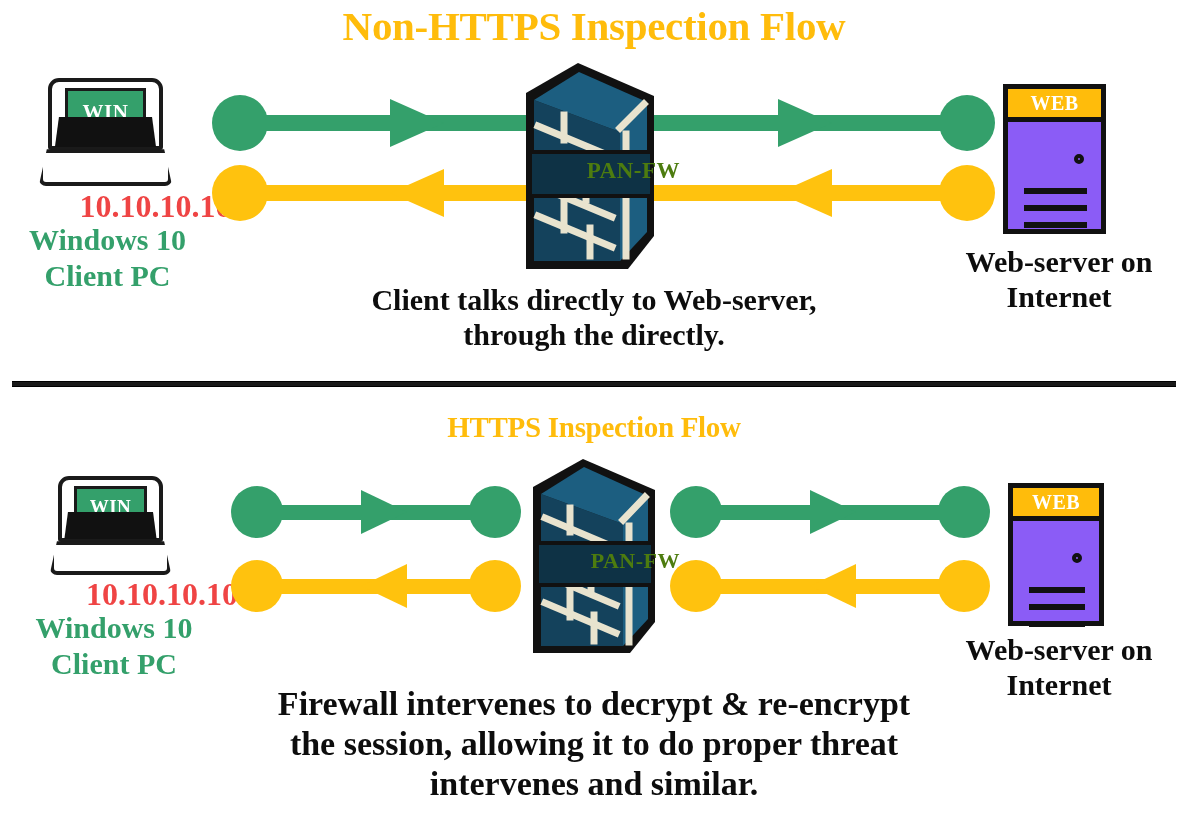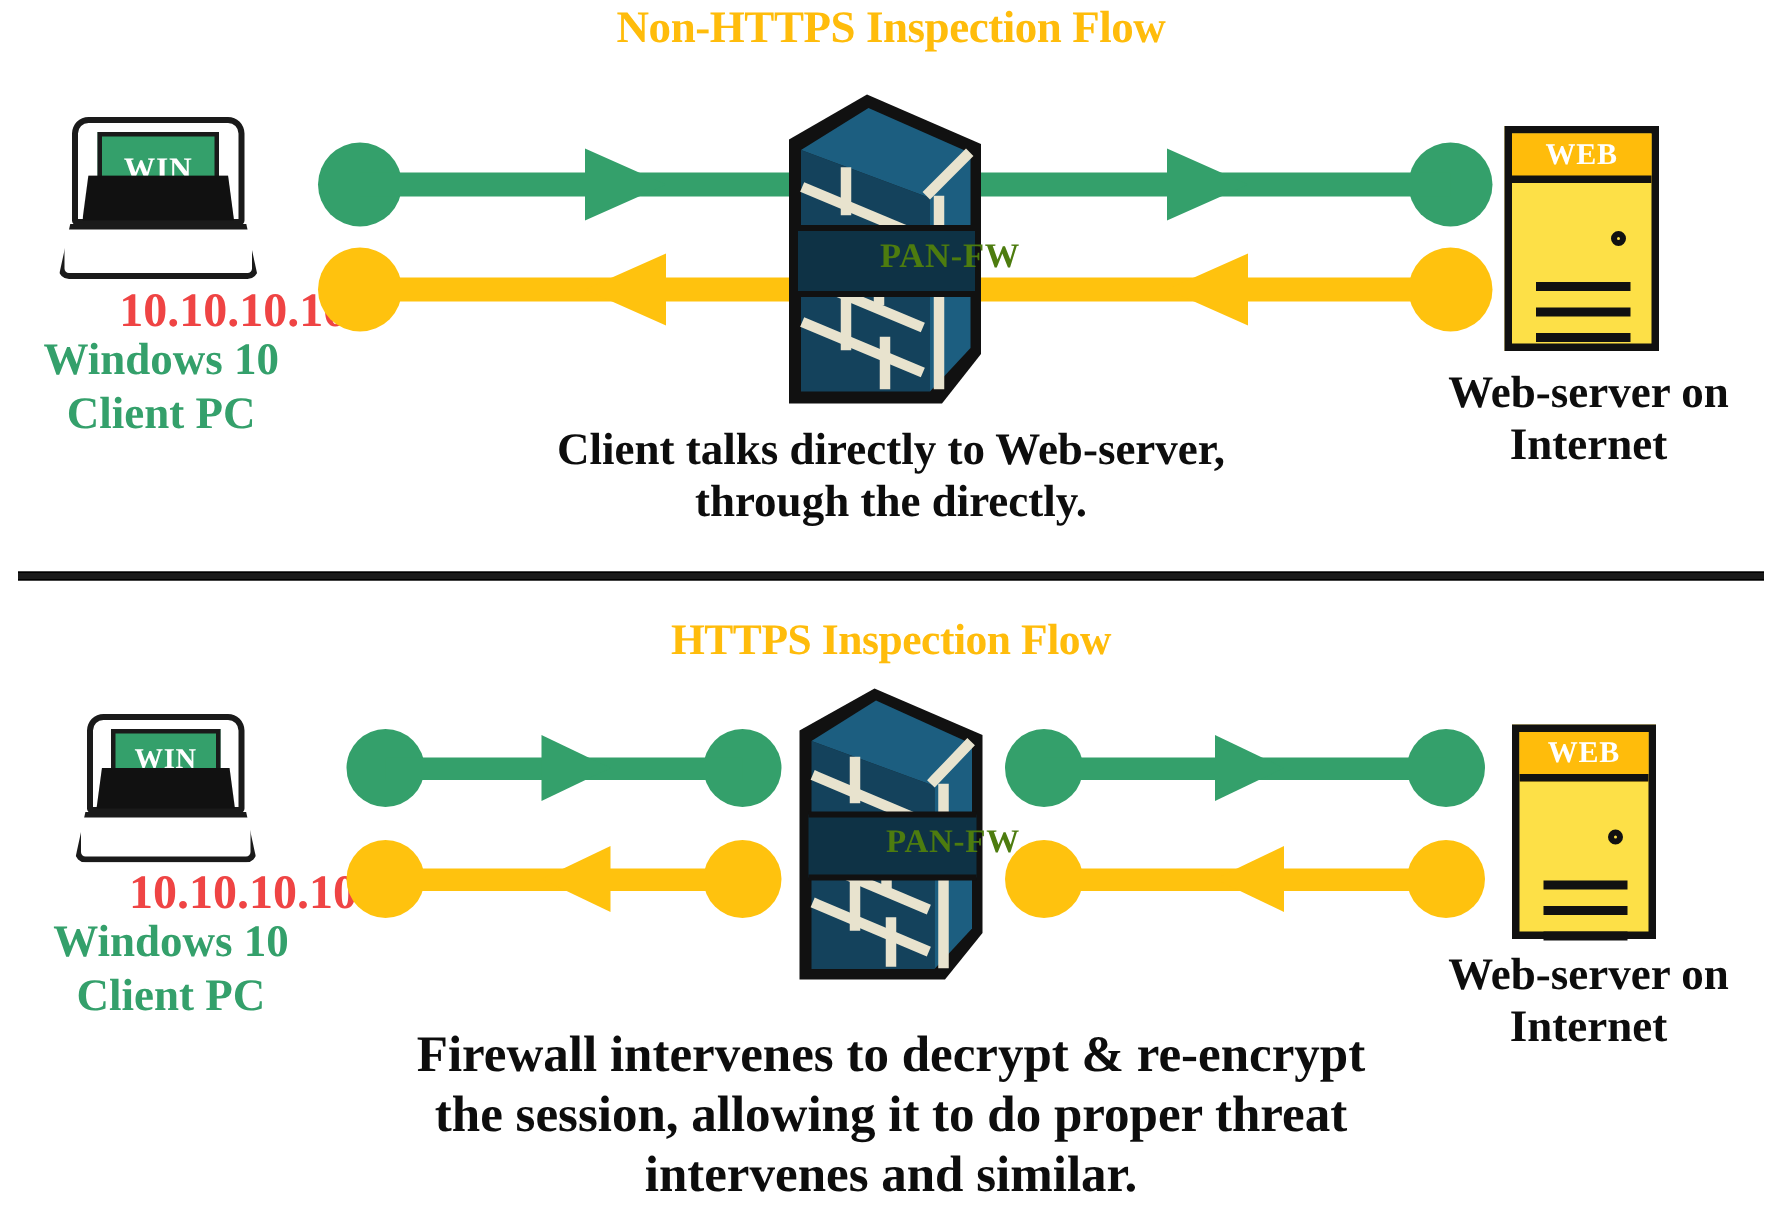--- a/index.html
+++ b/index.html
@@ -30,21 +30,21 @@
     position: absolute;
     left: 0;
     width: 1188px;
     text-align: center;
     color: #FFBC0B;
     font-family: "Liberation Serif", "DejaVu Serif", serif;
     font-weight: bold;
     letter-spacing: -0.3px;
     white-space: nowrap;
   }
-  #title-top    { top: 2px;  font-size: 30px; }
+  #title-top    { top: 2px;  font-size: 41px; }
 
   
   #section-divider {
     position: absolute;
     left: 12px;
     top: 381px;
     width: 1164px;
     height: 4px;
     background: #1a1a1a;
     border-top: 1px solid #000;
@@ -115,21 +115,21 @@
     line-height: 1.12;
     white-space: nowrap;
   }
   .dev-ip   { color: #ef4444; padding-left: 48px; }
   .dev-name { color: #34A06B; }
   .dev-web  { color: #0d0d0d; white-space: normal; }
 
   
   .webserver {
     position: absolute;
-    background: #fde047;
+    background: #8b5cf6;
     border: 5px solid #111111;
     box-sizing: border-box;
     text-align: right;
   }
   .webserver .hdr {
     position: absolute;
     left: 0; top: 0;
     width: 100%;
     height: 33px;
     background: #FFBC0B;

